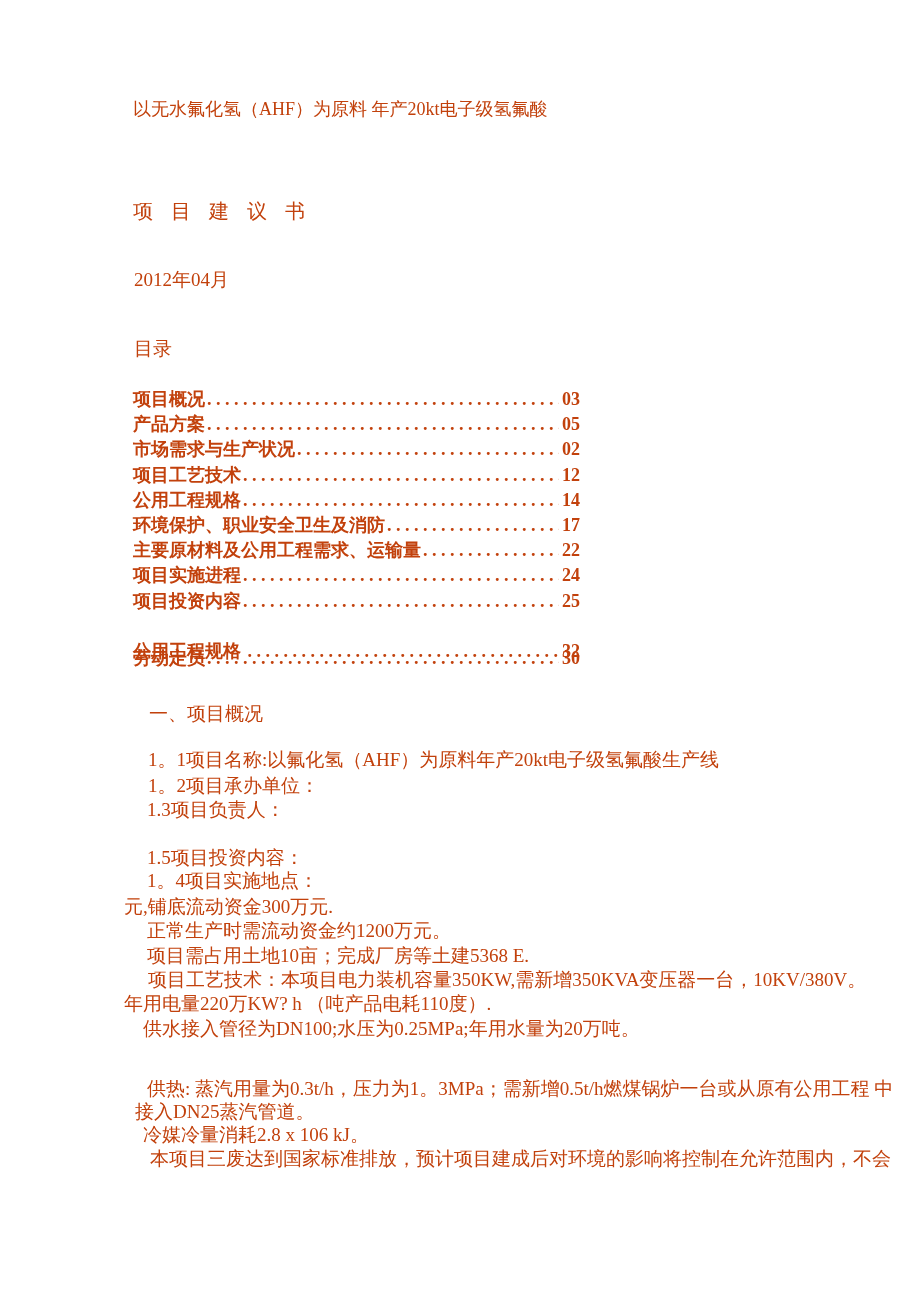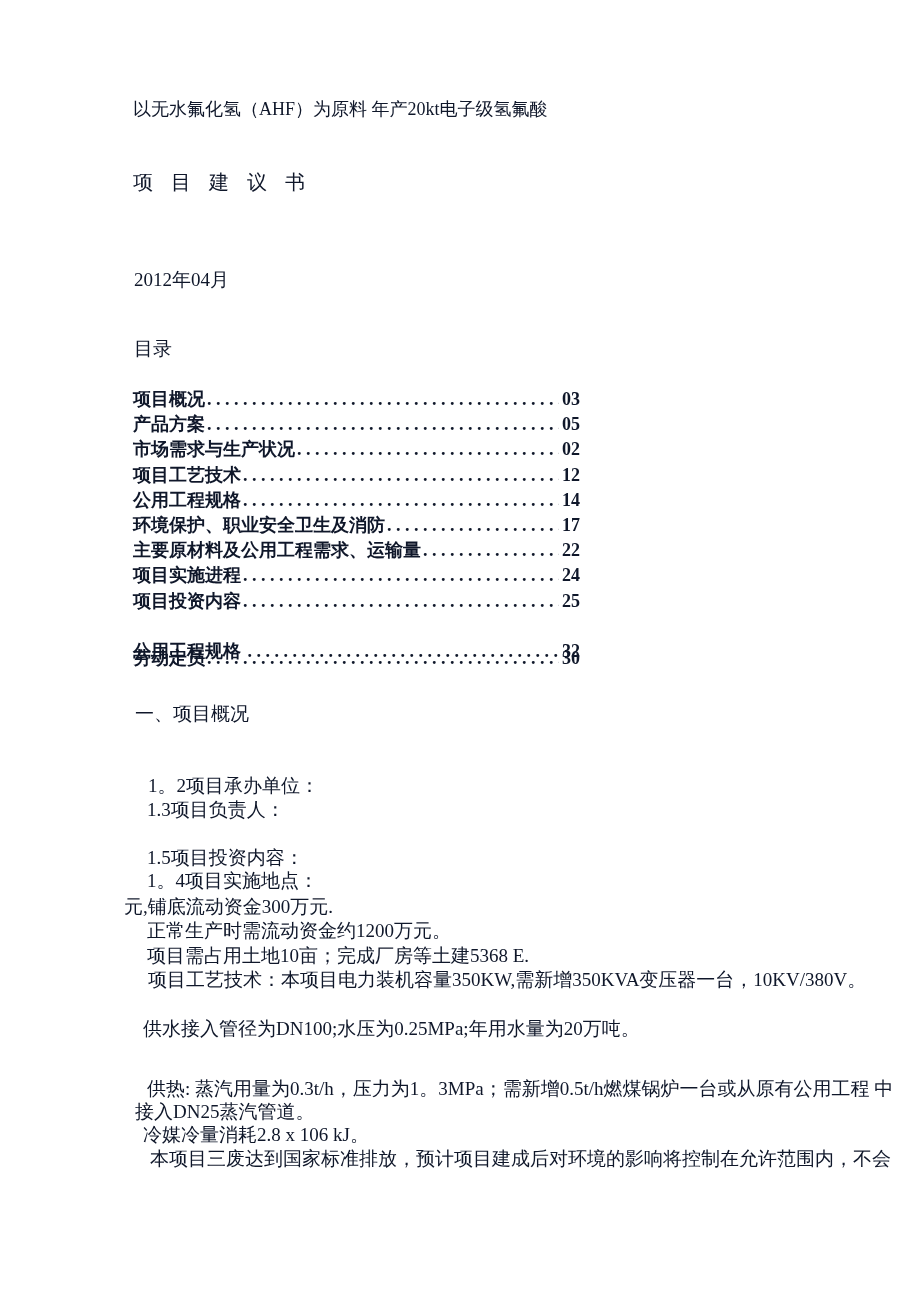--- a/index.html
+++ b/index.html
@@ -1,31 +1,31 @@
 <!DOCTYPE html>
 <html><head>
 <meta charset="utf-8">
 <style>
   html,body{margin:0;padding:0;background:#ffffff;}
   .page{
     position:relative;
     width:920px;height:1302px;
     background:#ffffff;
-    color:#0f172a;
+    color:#c2410c;
     font-family:"Liberation Serif","DejaVu Serif",serif;
     overflow:hidden;
   }
   .line{
     position:absolute;
     font-size:19px;
     line-height:22px;
     white-space:pre;
   }
   .t-main{font-size:18px;}
-  .t-sub{font-size:20px;word-spacing:13px;}
+  .t-sub{font-size:20px;word-spacing:13px;margin-top:29px;}
   .toc-row{
     position:absolute;
     left:133px;
     width:447px;
     display:flex;
     align-items:baseline;
     font-size:18px;
     font-weight:bold;
     line-height:22px;
   }
@@ -103,29 +103,31 @@
     <span class="toc-label">劳动定员</span>
     <span class="toc-dots"></span>
     <span class="toc-page">30</span>
   </div>
   <div class="toc-row" style="top:640px">
     <span class="toc-label">公用工程规格 </span>
     <span class="toc-dots"></span>
     <span class="toc-page">32</span>
   </div>
 
-  <div class="line" style="top:703px;left:135px">一、项目概况</div>
+  <div class="line" style="top:703px;left:149px">一、项目概况</div>
 
+  <div class="line" style="top:749px;left:148px">1。1项目名称:以氟化氢（AHF）为原料年产20kt电子级氢氟酸生产线</div>
   <div class="line" style="top:775px;left:148px">1。2项目承办单位：</div>
   <div class="line" style="top:799px;left:147px">1.3项目负责人：</div>
   <div class="line" style="top:870px;left:147px">1。4项目实施地点：</div>
   <div class="line" style="top:847px;left:147px">1.5项目投资内容：</div>
   <div class="line" style="top:896px;left:124px">元,铺底流动资金300万元.</div>
   <div class="line" style="top:920px;left:147px">正常生产时需流动资金约1200万元。</div>
   <div class="line" style="top:945px;left:147px">项目需占用土地10亩；完成厂房等土建5368 E.</div>
   <div class="line" style="top:969px;left:148px">项目工艺技术：本项目电力装机容量350KW,需新增350KVA变压器一台，10KV/380V。</div>
+  <div class="line" style="top:993px;left:124px">年用电量220万KW? h （吨产品电耗110度）.</div>
   <div class="line" style="top:1018px;left:143px">供水接入管径为DN100;水压为0.25MPa;年用水量为20万吨。</div>
   <div class="line" style="top:1078px;left:147px">供热: 蒸汽用量为0.3t/h，压力为1。3MPa；需新增0.5t/h燃煤锅炉一台或从原有公用工程 中</div>
   <div class="line" style="top:1101px;left:135px">接入DN25蒸汽管道。</div>
   <div class="line" style="top:1124px;left:143px">冷媒冷量消耗2.8 x 106 kJ。</div>
   <div class="line" style="top:1148px;left:150px">本项目三废达到国家标准排放，预计项目建成后对环境的影响将控制在允许范围内，不会</div>
 
 </div>
 
 </body></html>

